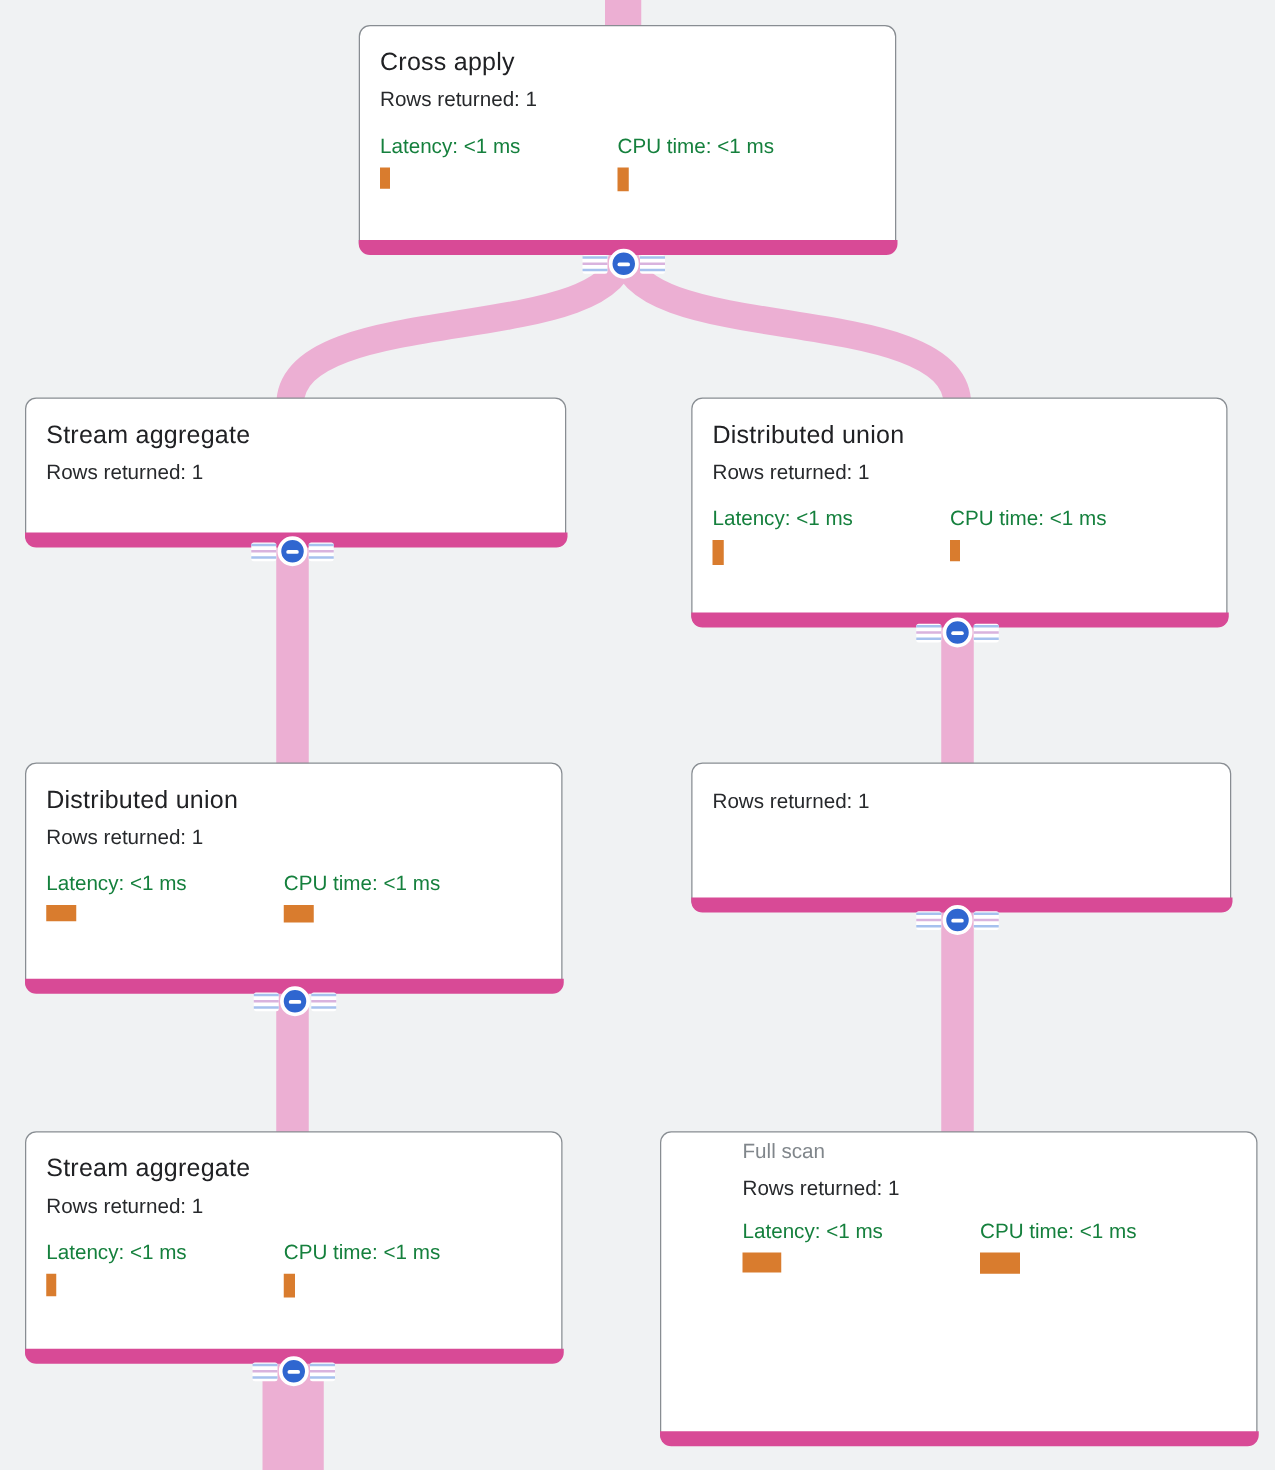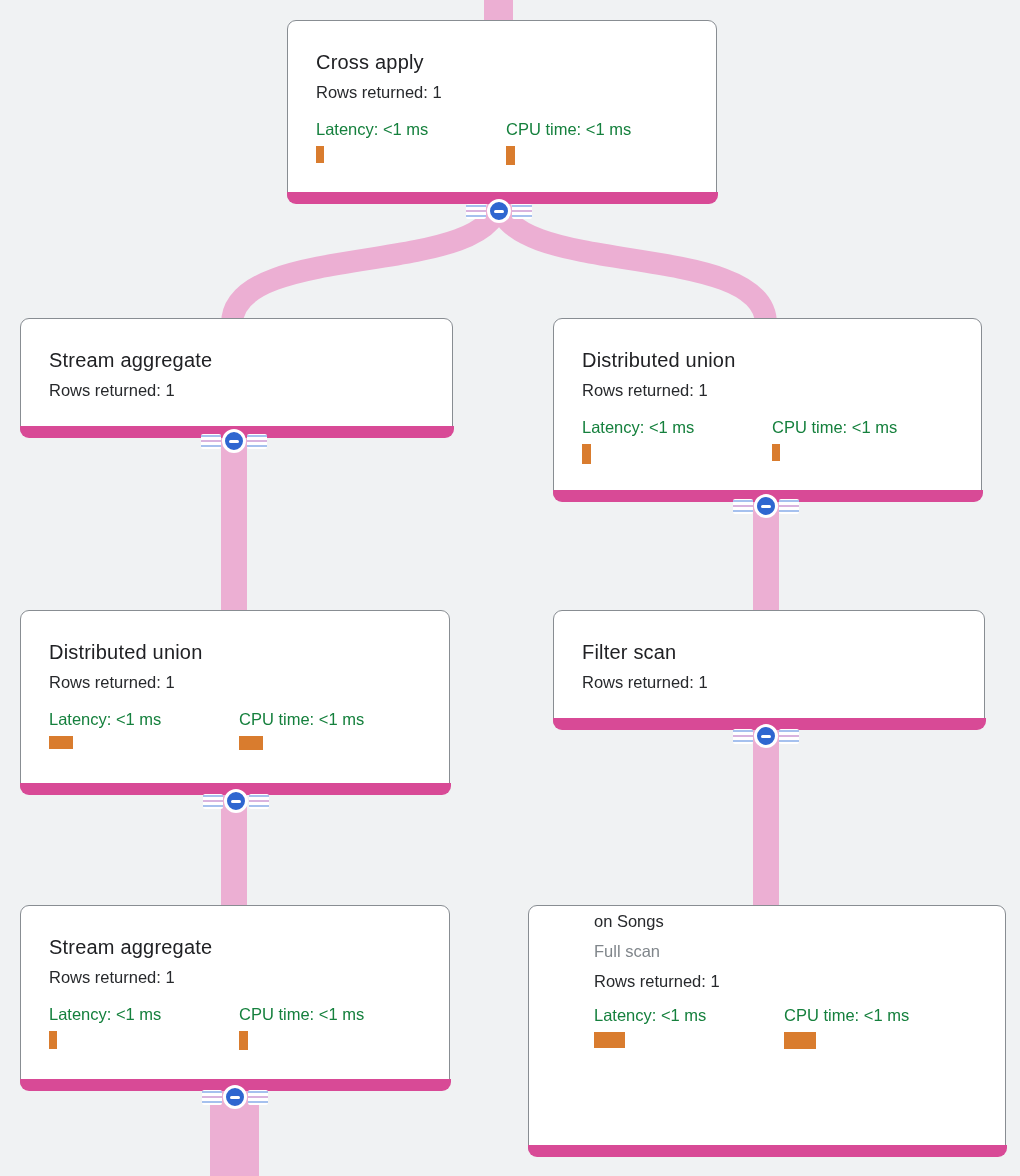--- a/index.html
+++ b/index.html
@@ -19,21 +19,21 @@
     border:1.5px solid #888D92;
     border-radius:9px;
     box-sizing:border-box;
     z-index:2;
   }
   .accent{
     position:absolute;left:-1.5px;right:-1.5px;bottom:-1.5px;
     height:12px;background:#D84A96;
     border-radius:0 0 9px 9px;
   }
-  .content{padding:15px 16px 0 28px;margin-top:12px;}
+  .content{padding:15px 16px 0 16px;}
   .title{font-size:20px;font-weight:500;color:#202124;line-height:29px;letter-spacing:.2px;}
   .row{font-size:16.5px;color:#27292C;line-height:25px;margin-top:3px;}
   .metrics{display:flex;margin-top:13px;}
   .metric{width:190px;}
   .metric-label{font-size:16.5px;color:#15803d;line-height:23px;}
   .bar{background:#D97C2E;margin-top:5px;}
 
   
   .n-cross{left:287px;top:20px;width:430px;height:183px;}
   .n-sagg1{left:20px;top:318px;width:433px;height:119px;}
@@ -160,21 +160,20 @@
           <div class="metric-label">CPU time: &lt;1 ms</div>
           <div class="bar" style="width:24px;height:14px"></div>
         </div>
       </div>
     </div>
     <div class="accent"></div>
   </div>
 
   <div class="node n-fscan">
     <div class="content">
-      <div class="title">Filter scan</div>
       <div class="row">Rows returned: 1</div>
     </div>
     <div class="accent"></div>
   </div>
 
   <div class="node n-sagg2">
     <div class="content">
       <div class="title">Stream aggregate</div>
       <div class="row">Rows returned: 1</div>
       <div class="metrics">
@@ -186,21 +185,20 @@
           <div class="metric-label">CPU time: &lt;1 ms</div>
           <div class="bar" style="width:9px;height:19px"></div>
         </div>
       </div>
     </div>
     <div class="accent"></div>
   </div>
 
   <div class="node n-tscan">
     <div class="ts-body">
-      <div class="ts-row">on Songs</div>
       <div class="ts-row muted">Full scan</div>
       <div class="ts-row">Rows returned: 1</div>
       <div class="metrics">
         <div class="metric">
           <div class="metric-label">Latency: &lt;1 ms</div>
           <div class="bar" style="width:31px;height:16px"></div>
         </div>
         <div class="metric">
           <div class="metric-label">CPU time: &lt;1 ms</div>
           <div class="bar" style="width:32px;height:17px"></div>

